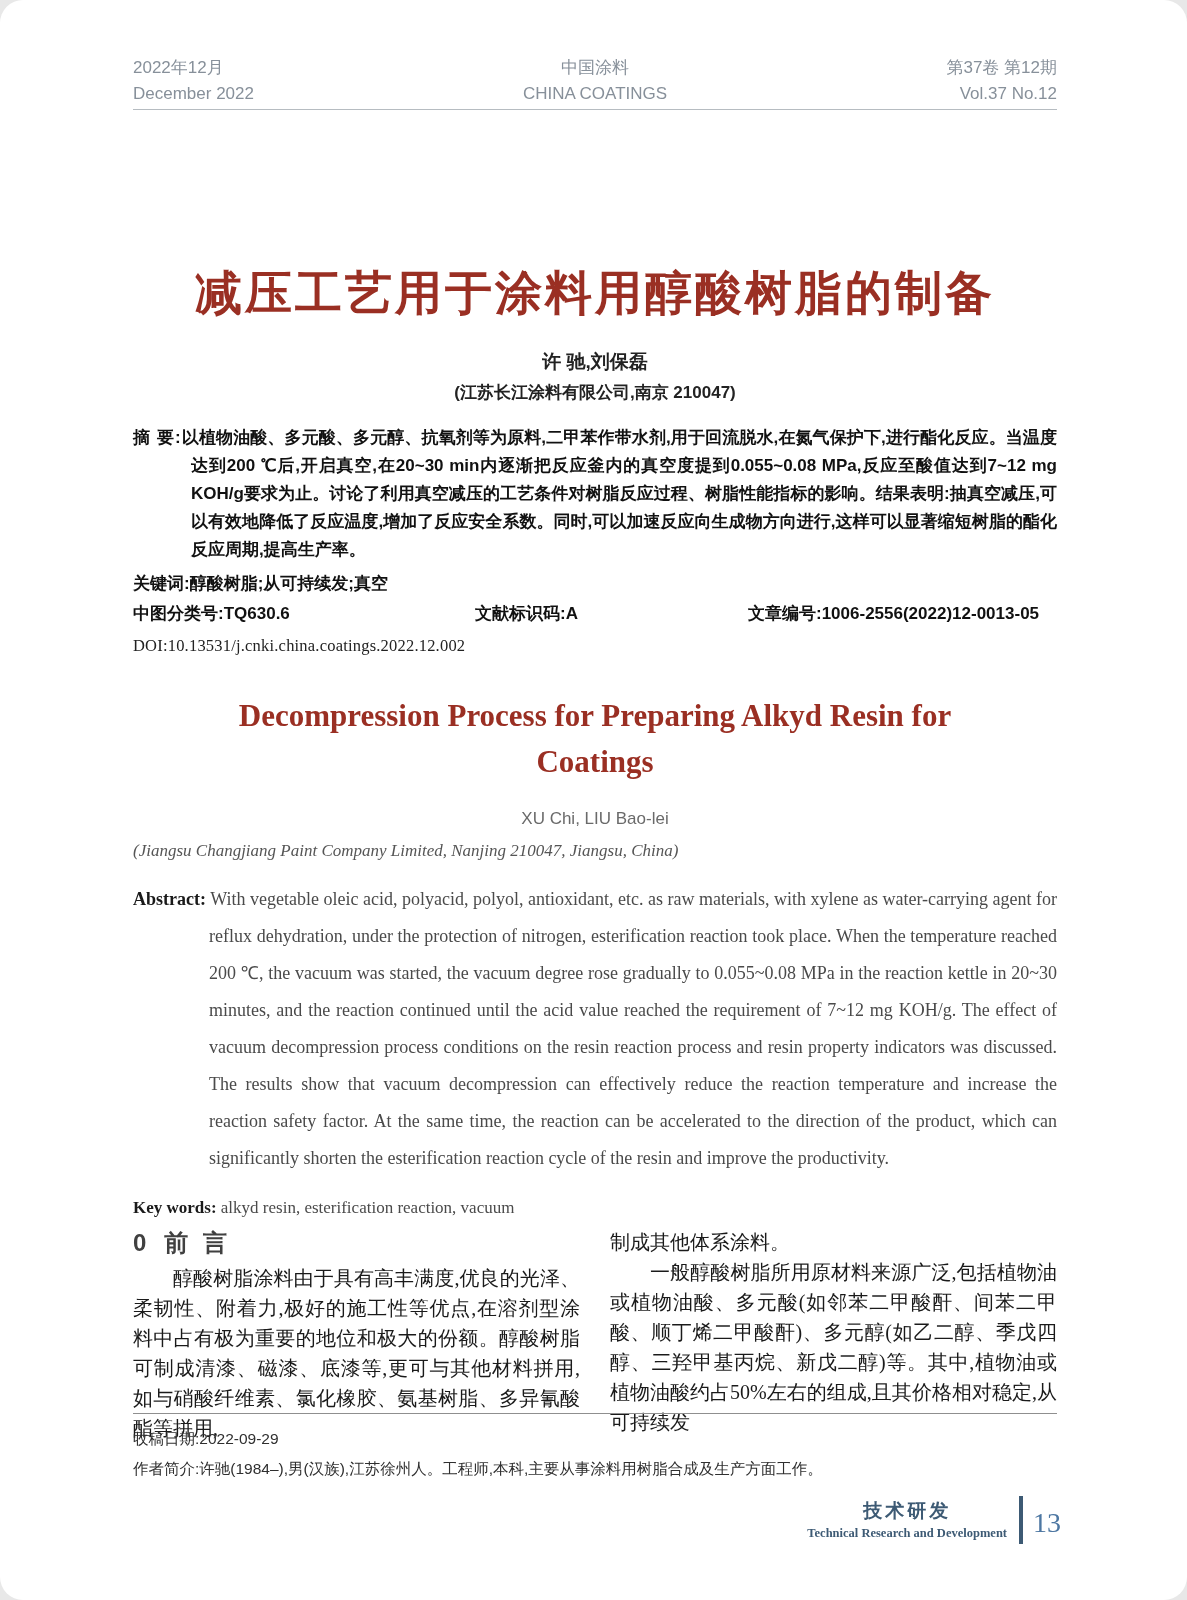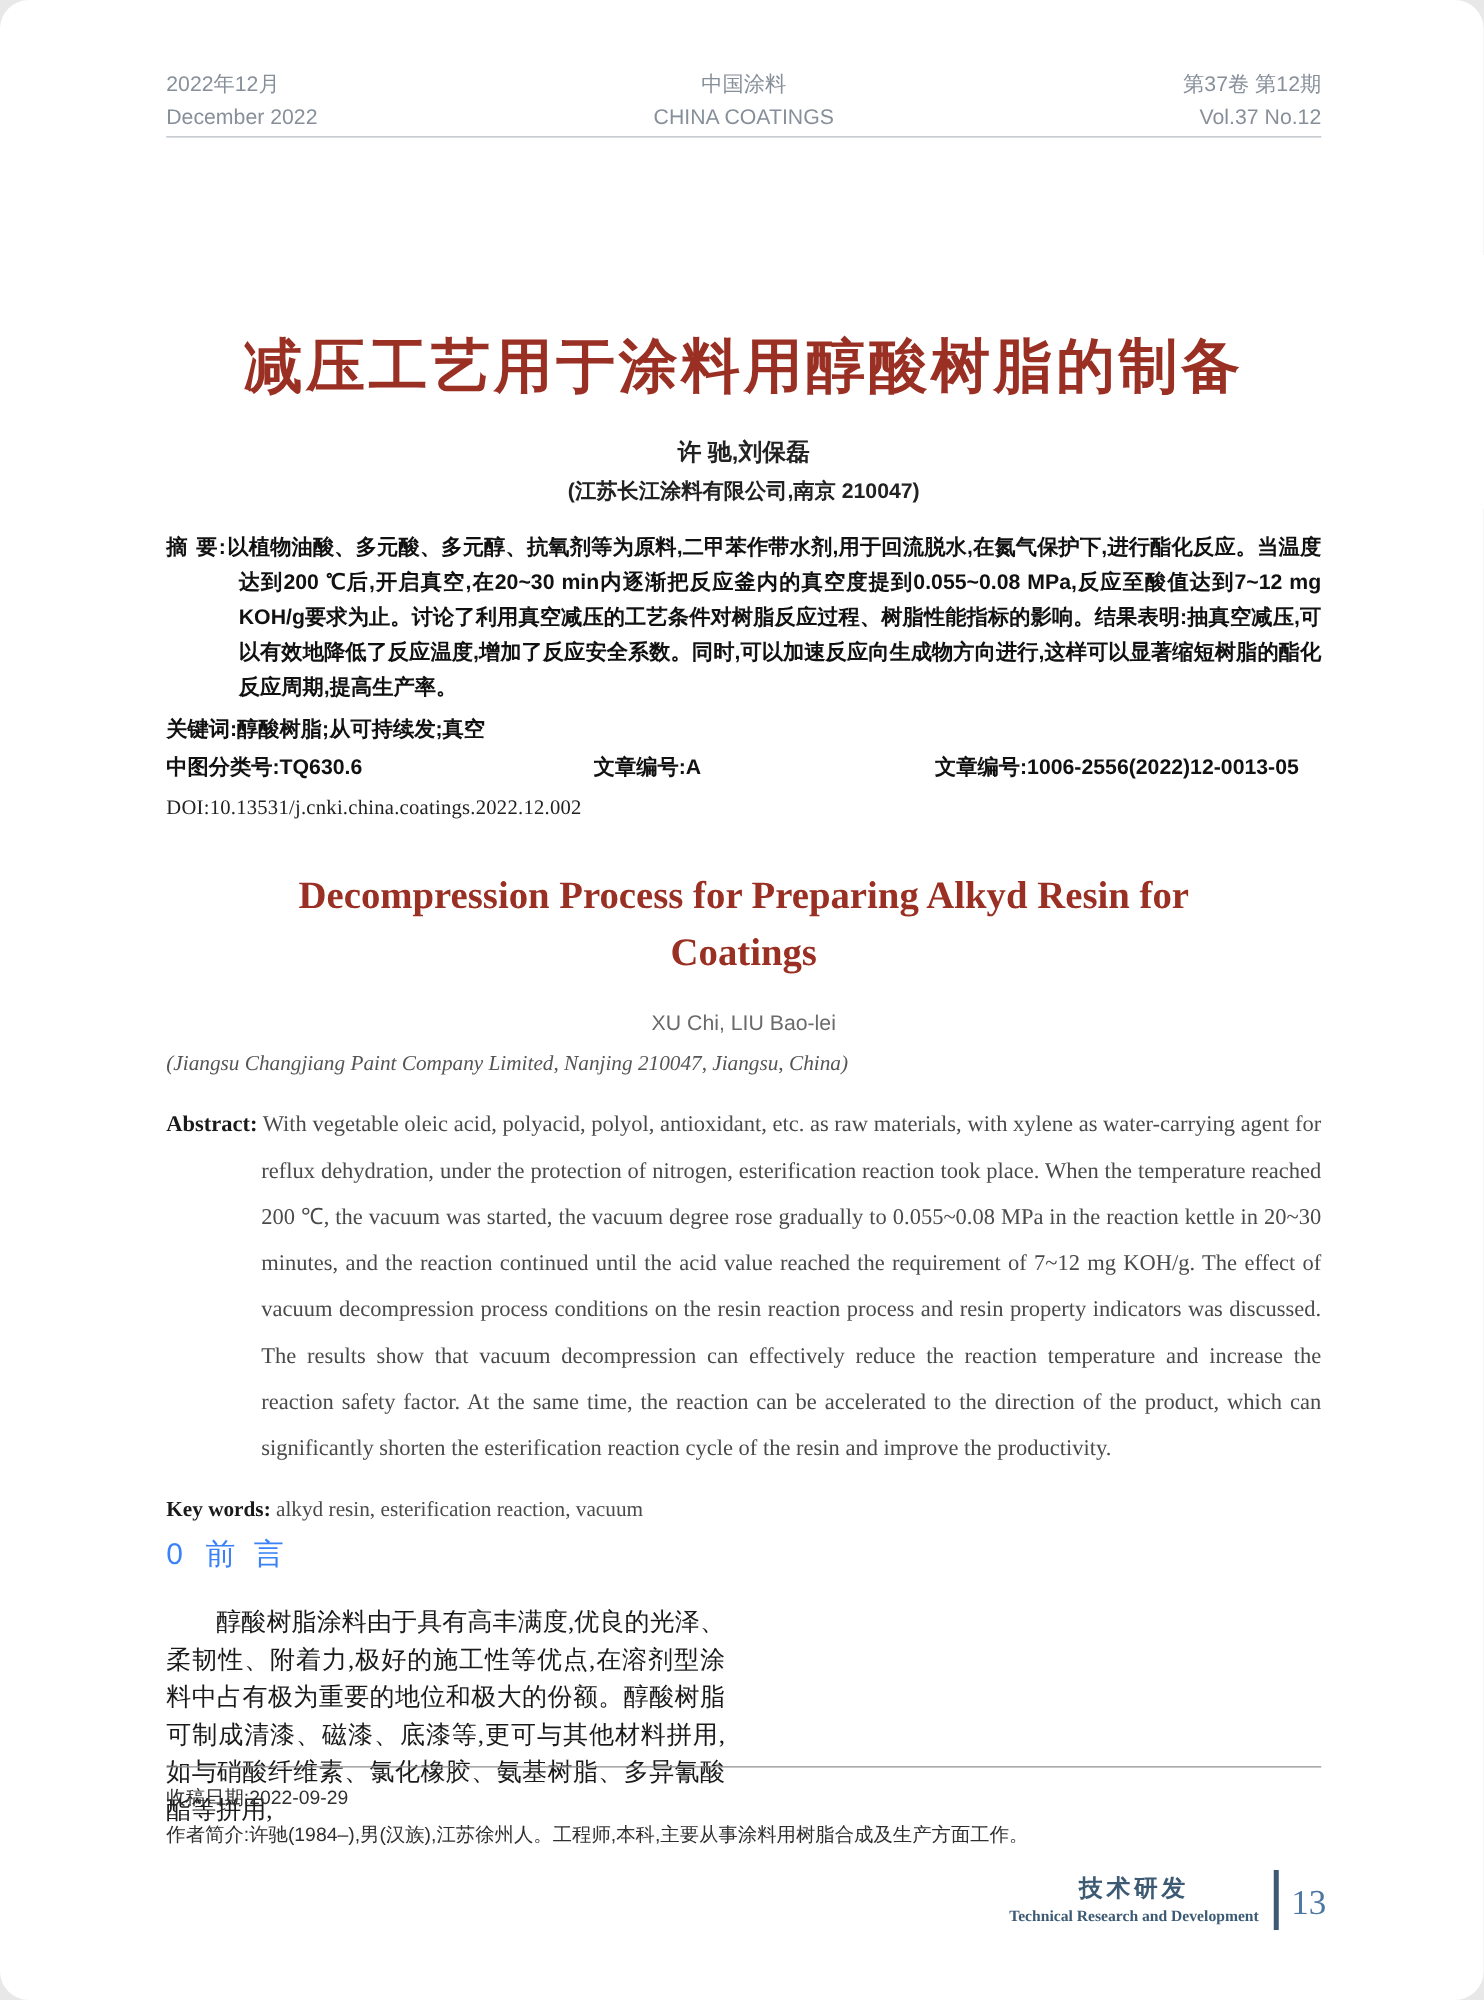--- a/index.html
+++ b/index.html
@@ -83,22 +83,22 @@
     font-size:17px; line-height:34px; color:#4a4a4a;
     padding-left:76px; text-indent:-76px;
   }
   
   .body-columns {
     position:absolute; top:1227px; left:133px; width:924px;
     display:flex; gap:30px;
   }
   .body-col { width:447px; }
   .section-heading {
-    color:#3b82f6; font-size:24px; font-weight:normal;
-    letter-spacing:4px; margin-bottom:24px;
+    color:#404040; font-size:24px; font-weight:bold;
+    letter-spacing:4px; margin-bottom:4px;
   }
   .section-heading .num { margin-right:18px; letter-spacing:0; }
   .body-par {
     font-family:"Liberation Serif", serif; font-size:20px;
     line-height:30px; color:#1a1a1a; text-align:justify;
   }
   .indented { text-indent:2em; }
   
   .footnote-rule {
     position:absolute; top:1413px; left:133px; width:924px; height:1px;
@@ -152,39 +152,43 @@
 
   <h1 class="title-zh">减压工艺用于涂料用醇酸树脂的制备</h1>
   <div class="authors-zh">许  驰,刘保磊</div>
   <div class="affiliation-zh">(江苏长江涂料有限公司,南京  210047)</div>
 
   <div class="zh-meta-block">
     <p class="abstract-zh"><span class="lbl">摘  要:</span><span>以植物油酸、多元酸、多元醇、抗氧剂等为原料,二甲苯作带水剂,用于回流脱水,在氮气保护下,进行酯化反应。当温度达到200 ℃后,开启真空,在20~30 min内逐渐把反应釜内的真空度提到0.055~0.08 MPa,反应至酸值达到7~12 mg KOH/g要求为止。讨论了利用真空减压的工艺条件对树脂反应过程、树脂性能指标的影响。结果表明:抽真空减压,可以有效地降低了反应温度,增加了反应安全系数。同时,可以加速反应向生成物方向进行,这样可以显著缩短树脂的酯化反应周期,提高生产率。</span></p>
     <p class="keywords-zh"><span class="lbl">关键词:</span><span>醇酸树脂;从可持续发;真空</span></p>
     <div class="meta-row">
       <span class="m1">中图分类号:TQ630.6</span>
-      <span class="m2">文章编号:A</span>
+      <span class="m2">文献标识码:A</span>
       <span class="m3">文章编号:1006-2556(2022)12-0013-05</span>
     </div>
     <div class="doi-line">DOI:10.13531/j.cnki.china.coatings.2022.12.002</div>
   </div>
 
   <div class="en-block">
     <h2 class="title-en">Decompression Process for Preparing Alkyd Resin for Coatings</h2>
     <div class="authors-en">XU Chi, LIU Bao-lei</div>
     <div class="affiliation-en">(Jiangsu Changjiang Paint Company Limited, Nanjing 210047, Jiangsu, China)</div>
     <p class="abstract-en"><span class="lbl">Abstract:</span> <span>With vegetable oleic acid, polyacid, polyol, antioxidant, etc. as raw materials, with xylene as water-carrying agent for reflux dehydration, under the protection of nitrogen, esterification reaction took place. When the temperature reached 200 ℃, the vacuum was started, the vacuum degree rose gradually to 0.055~0.08 MPa in the reaction kettle in 20~30 minutes, and the reaction continued until the acid value reached the requirement of 7~12 mg KOH/g. The effect of vacuum decompression process conditions on the resin reaction process and resin property indicators was discussed. The results show that vacuum decompression can effectively reduce the reaction temperature and increase the reaction safety factor. At the same time, the reaction can be accelerated to the direction of the product, which can significantly shorten the esterification reaction cycle of the resin and improve the productivity.</span></p>
     <p class="keywords-en"><span class="lbl">Key words:</span> <span>alkyd resin, esterification reaction, vacuum</span></p>
   </div>
 
   <div class="body-columns">
     <div class="body-col">
       <div class="section-heading"><span class="num">0</span><span>前 言</span></div>
       <p class="body-par indented">醇酸树脂涂料由于具有高丰满度,优良的光泽、柔韧性、附着力,极好的施工性等优点,在溶剂型涂料中占有极为重要的地位和极大的份额。醇酸树脂可制成清漆、磁漆、底漆等,更可与其他材料拼用,如与硝酸纤维素、氯化橡胶、氨基树脂、多异氰酸酯等拼用,</p>
     </div>
+    <div class="body-col">
+      <p class="body-par">制成其他体系涂料。</p>
+      <p class="body-par indented">一般醇酸树脂所用原材料来源广泛,包括植物油或植物油酸、多元酸(如邻苯二甲酸酐、间苯二甲酸、顺丁烯二甲酸酐)、多元醇(如乙二醇、季戊四醇、三羟甲基丙烷、新戊二醇)等。其中,植物油或植物油酸约占50%左右的组成,且其价格相对稳定,从可持续发</p>
+    </div>
   </div>
 
   <div class="footnote-rule"></div>
   <div class="footnotes">
     <div>收稿日期:2022-09-29</div>
     <div>作者简介:许驰(1984–),男(汉族),江苏徐州人。工程师,本科,主要从事涂料用树脂合成及生产方面工作。</div>
   </div>
 
   <div class="page-footer">
     <div class="footer-labels">

